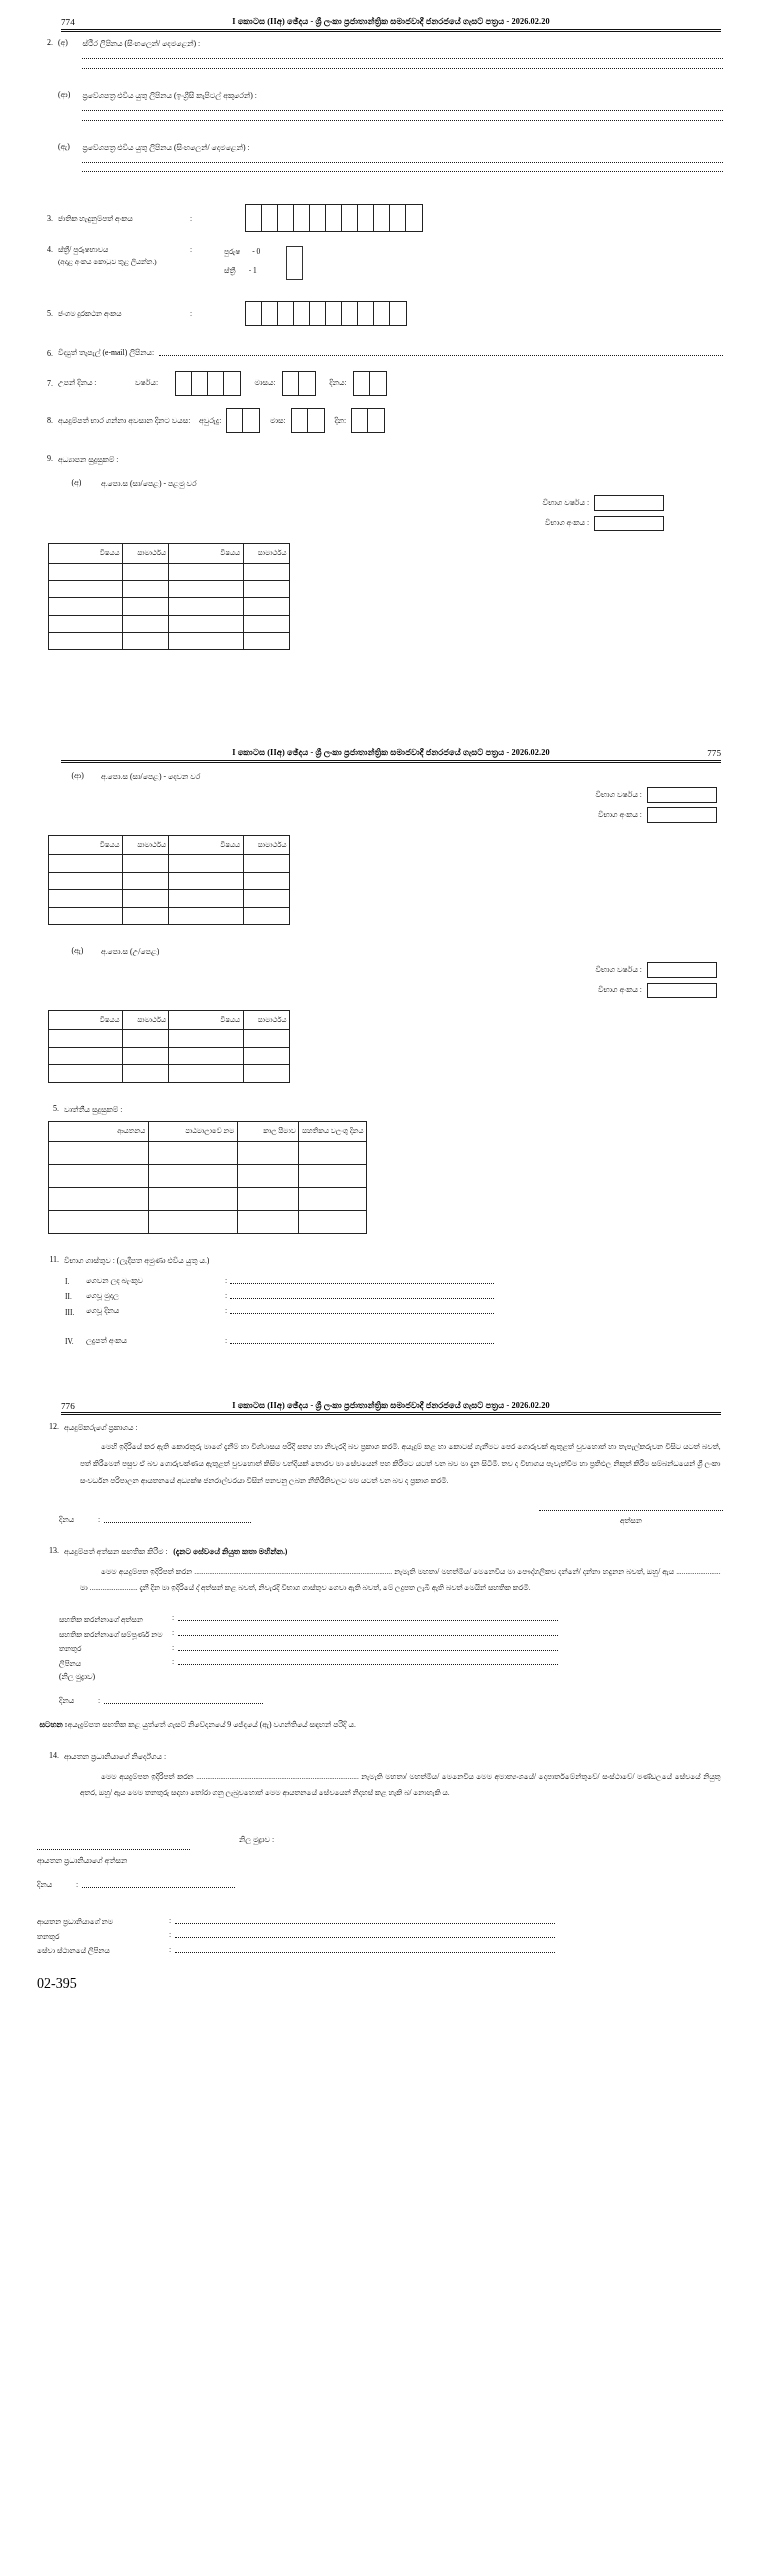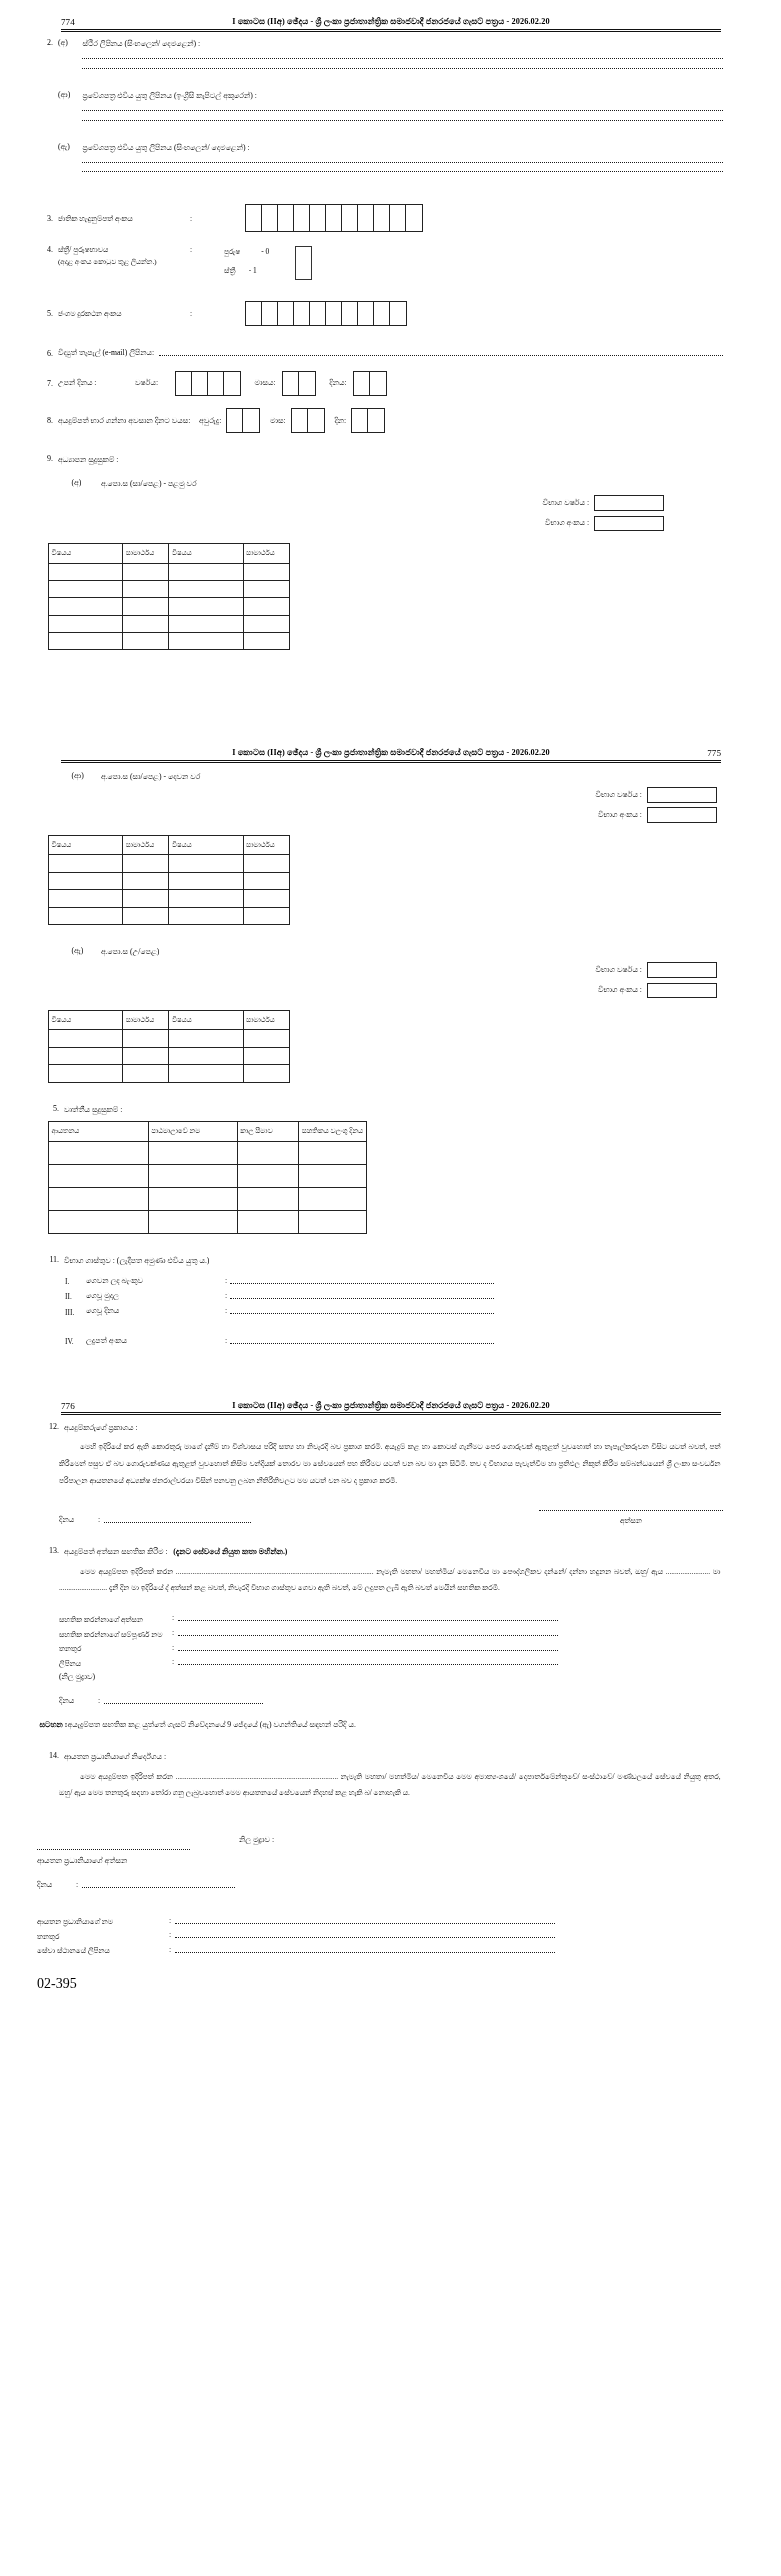--- a/index.html
+++ b/index.html
@@ -130,21 +130,21 @@
   }
   table.grid th,
   table.grid td {
     border: 0.7px solid #222;
     height: 13.5px;
     padding: 1.2px 2.5px;
   }
   table.grid th {
     font-weight: normal;
     font-style: normal;
-    text-align: left;
+    text-align: right;
     height: 16px;
   }
 
   
   table.sg { width: 242px; }
   table.sg th.subject { width: 79px; }
   table.sg th.grade   { width: 43px; }
   table.sg td { height: 14px; }
 
   
@@ -166,21 +166,21 @@
     margin-right: 6.1px;
   }
 
   
   .para {
     font-size: 7.4px;
     line-height: 2.25;
     text-align: justify;
     text-justify: inter-word;
   }
-  .para.indent { text-indent: 21px; }
+  .para.indent { text-indent: 21px; margin-left: 21px; }
 
   .sig-right {
     text-align: center;
     font-size: 7.4px;
   }
 
   .bold { font-weight: bold; }
 
   .label-col {
     width: 132px;
@@ -289,21 +289,21 @@
     <div class="gap-m"></div>
     <div class="row">
       <div class="num">4.</div>
       <div class="label-col">
         <div>ස්ත්‍රී/ පුරුෂභාවය</div>
         <div style="height:3.7px"></div>
         <div class="lbl sm">(අදාළ අංකය කොටුව තුළ ලියන්න.)</div>
       </div>
       <div class="colon">:</div>
       <div style="margin-left:28px; font-size:7.4px; line-height:1.9;">
-        <div style="display:flex; gap:21px;">
+        <div style="display:flex; gap:12px;">
           <span>පුරුෂ</span>
           <span>- 0</span>
         </div>
         <div style="height:5.5px"></div>
         <div style="display:flex; gap:8.6px;">
           <span style="min-width:16px">ස්ත්‍රී</span>
           <span>- 1</span>
         </div>
       </div>
       <div style="margin-left:26px; padding-top:1.2px;">

